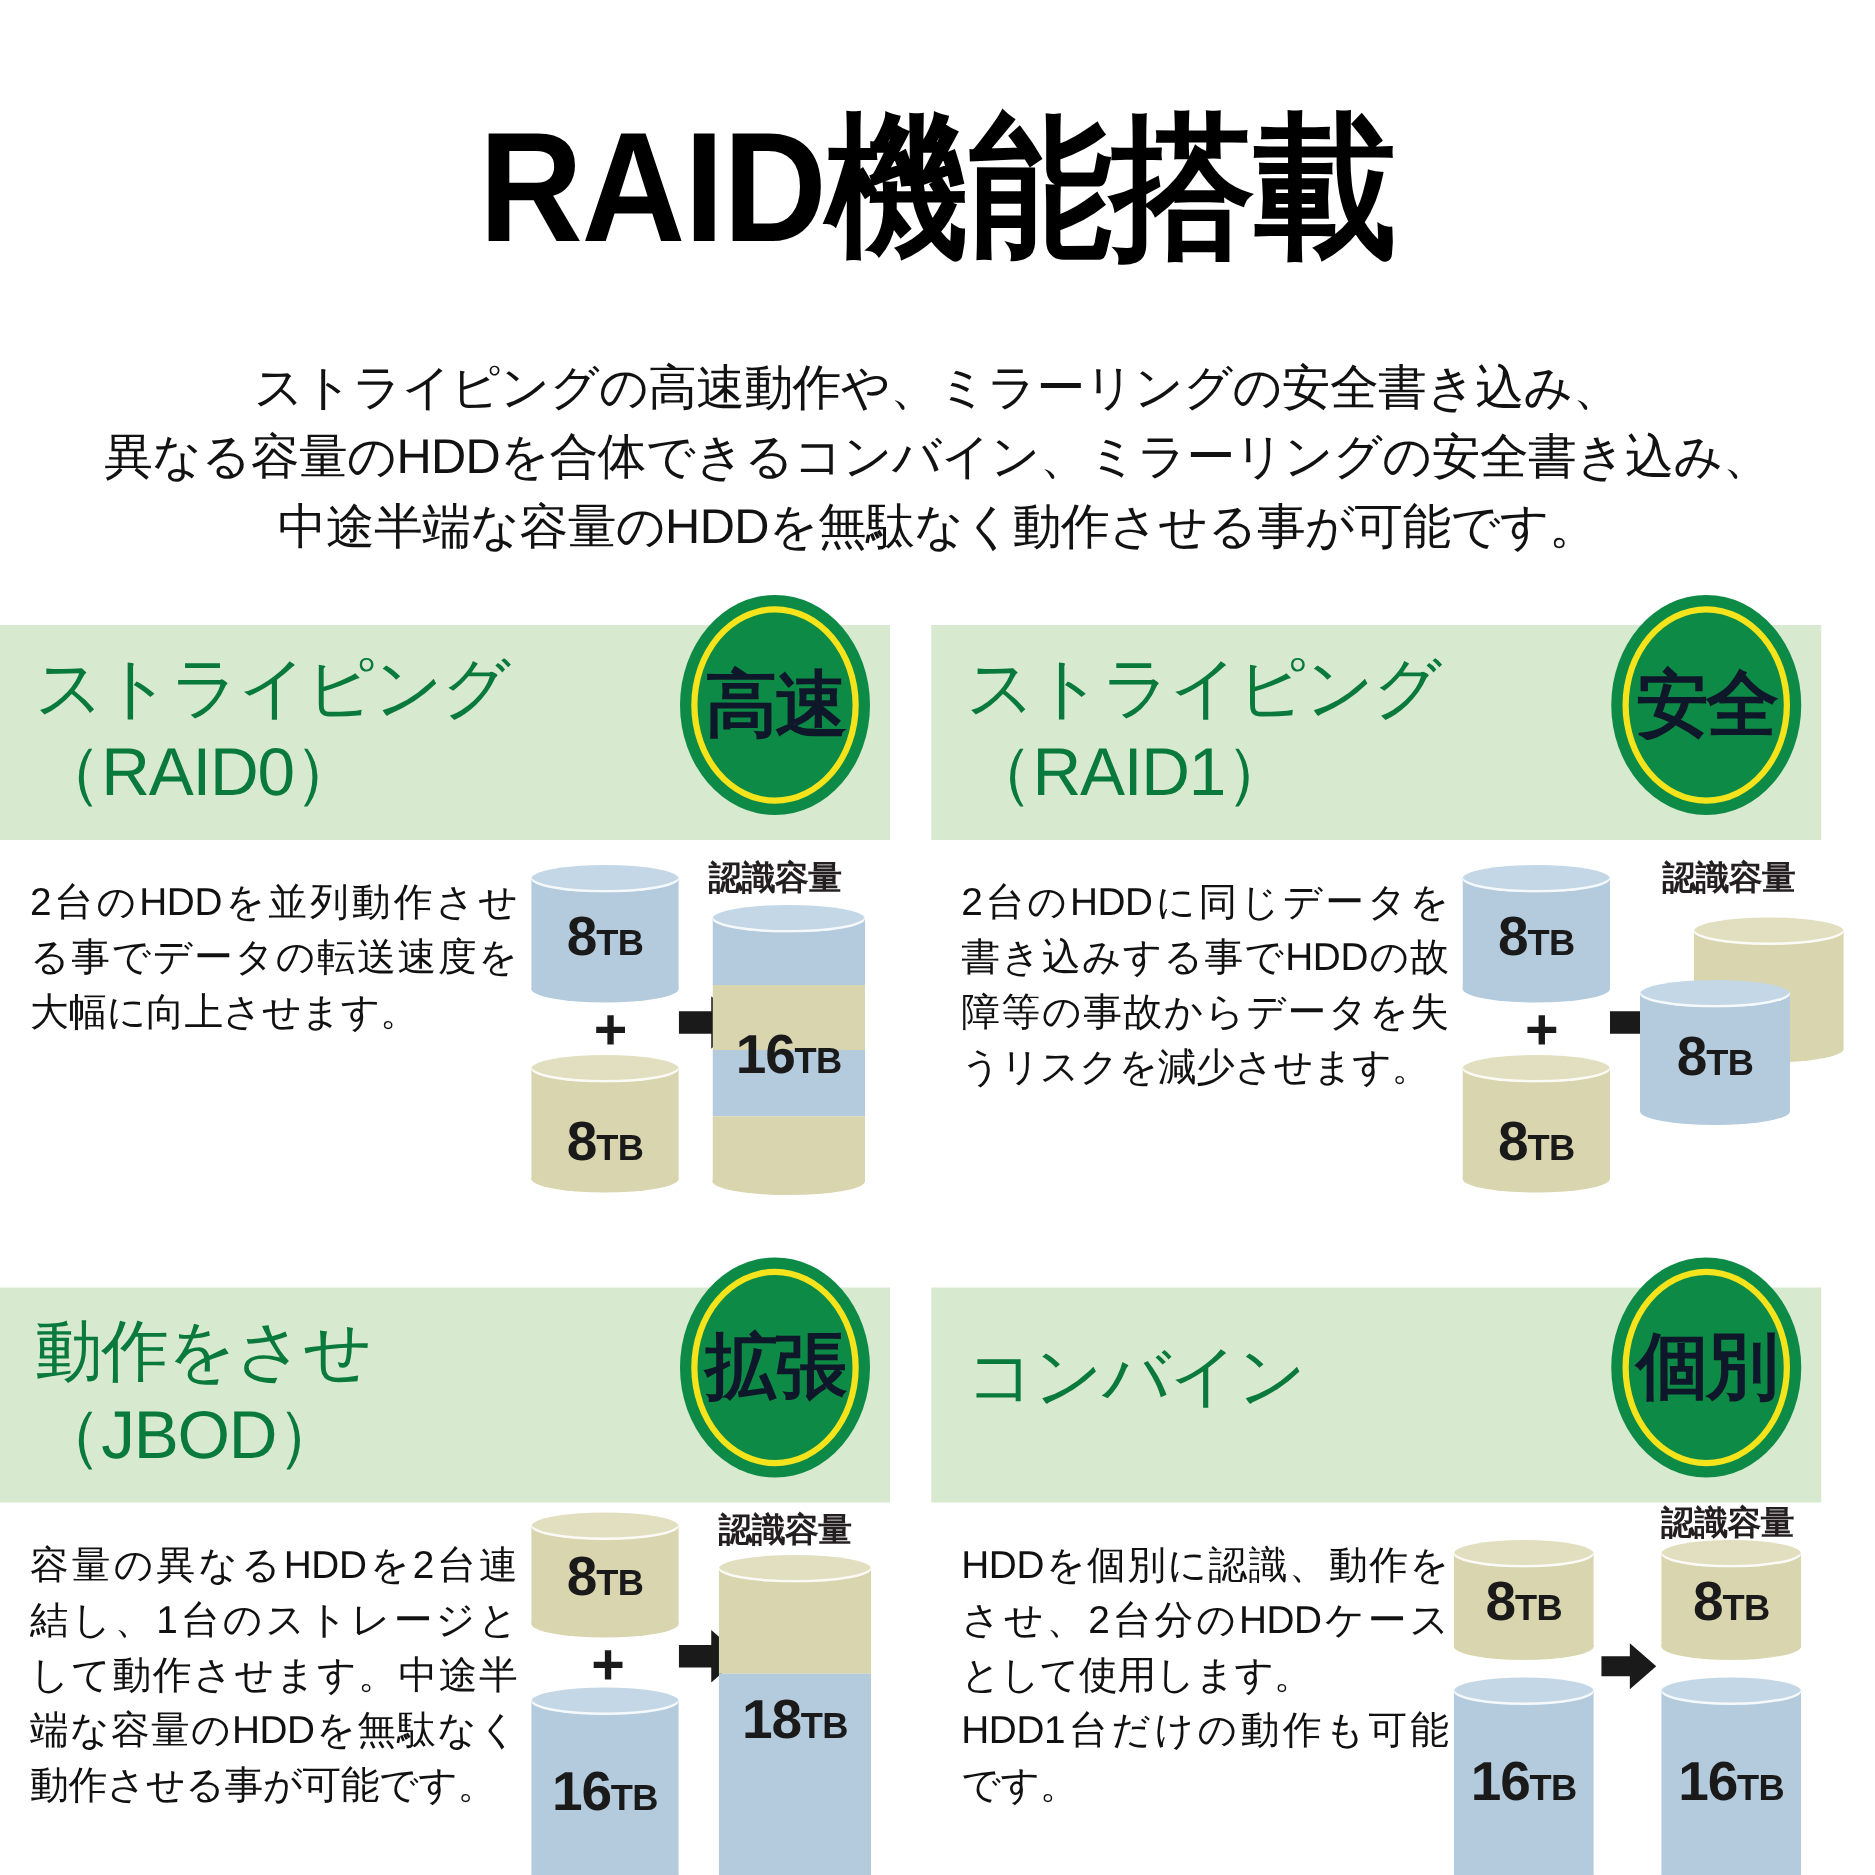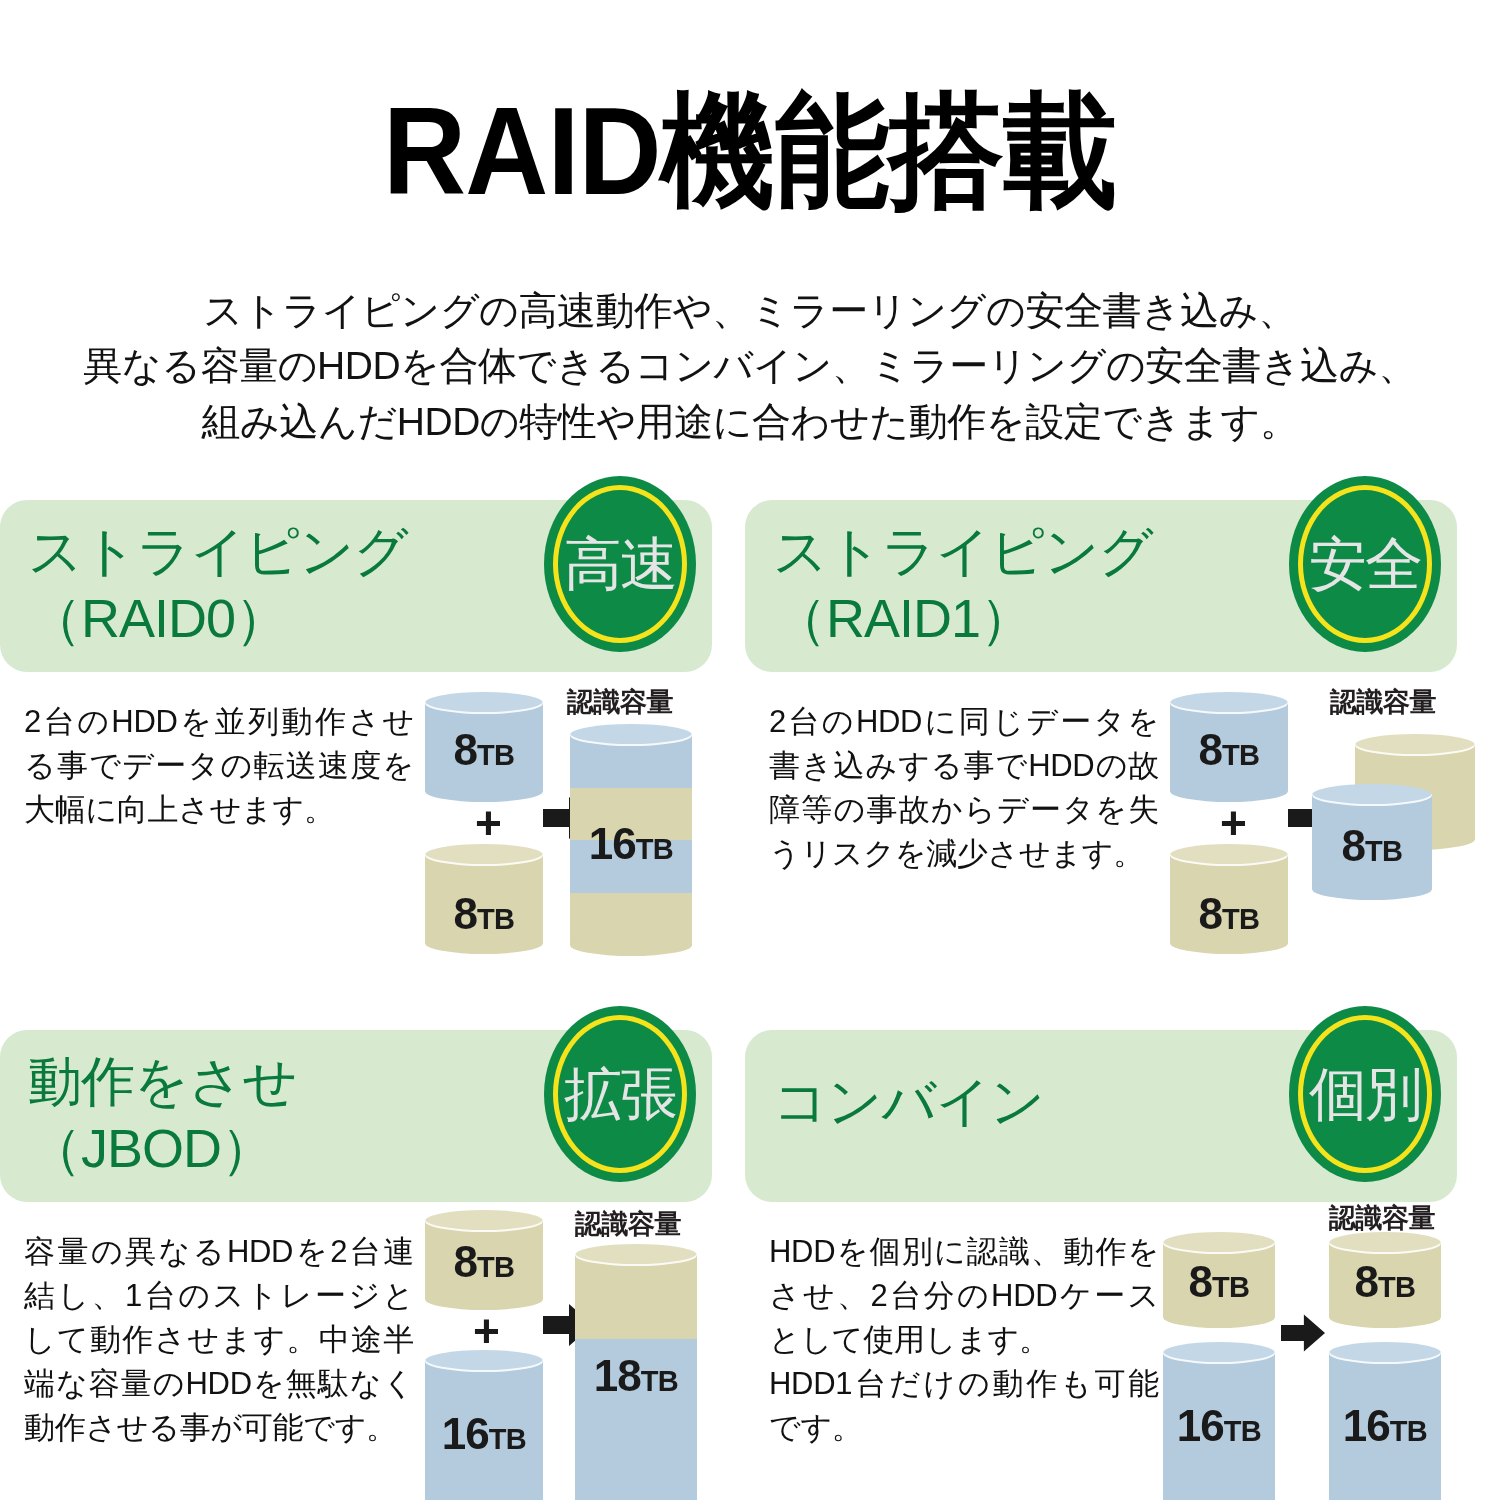--- a/index.html
+++ b/index.html
@@ -40,21 +40,20 @@
   .panel{position:absolute;width:712px;}
   .panel.c0{left:0;}
   .panel.c1{left:745px;}
   .panel.r0{top:0;}
   .panel.r1{top:530px;}
 
   .band{
     position:relative;
     height:172px;
     background:#d7ead0;
-    border-radius:27px;
   }
   .band-title{
     position:absolute;left:28px;top:18px;
     color:#0a7a3c;
     font-size:54px;
     line-height:1.24;
     font-weight:500;
     letter-spacing:-1px;
     white-space:pre-line;
   }
@@ -71,23 +70,23 @@
   }
   .badge::before{
     content:"";
     position:absolute;
     left:9px;top:9px;right:9px;bottom:9px;
     border-radius:50%;
     border:5px solid #f5e31c;
   }
   .badge-text{
     position:relative;
-    color:#e5e5e5;
+    color:#0f172a;
     font-size:58px;
-    font-weight:normal;
+    font-weight:bold;
     line-height:1;
     letter-spacing:-2px;
   }
 
   
   .body{
     position:relative;
     height:330px;
   }
   .desc{
@@ -152,21 +151,21 @@
   }
 </style>
 </head>
 <body>
 
 <div class="page-title">RAID機能搭載</div>
 
 <div class="lede">
   <div>ストライピングの高速動作や、ミラーリングの安全書き込み、</div>
   <div>異なる容量のHDDを合体できるコンバイン、ミラーリングの安全書き込み、</div>
-  <div>組み込んだHDDの特性や用途に合わせた動作を設定できます。</div>
+  <div>中途半端な容量のHDDを無駄なく動作させる事が可能です。</div>
 </div>
 
 <div class="grid">
 
   <div class="panel c0 r0">
     <div class="band">
       <div class="band-title">ストライピング
 （RAID0）</div>
       <div class="badge">
         <span class="badge-text">高速</span>

